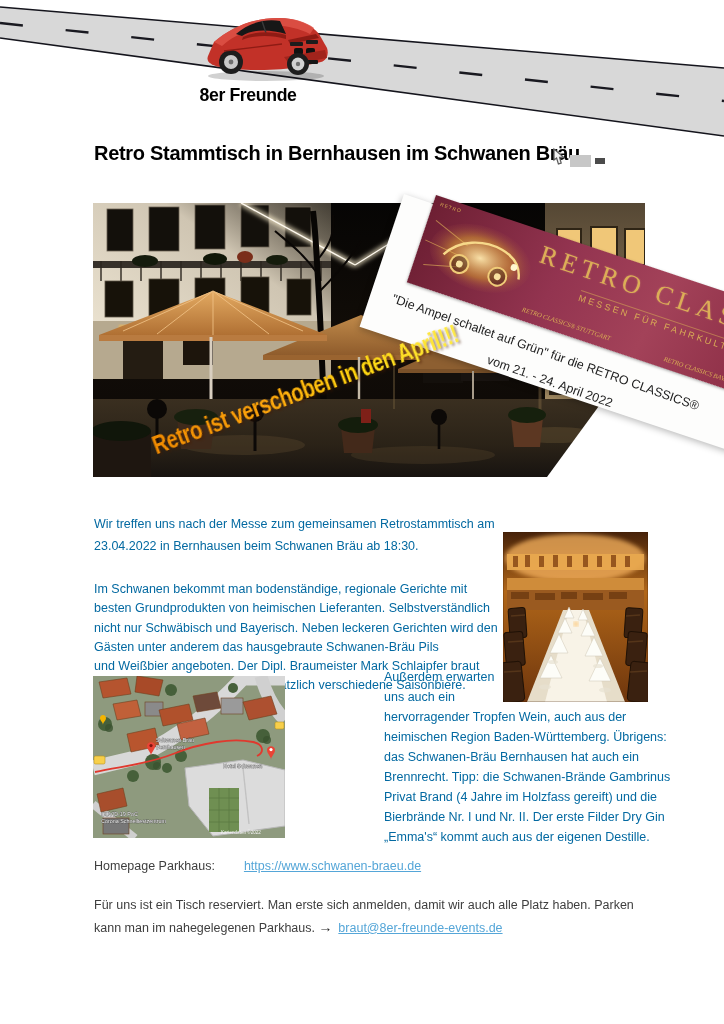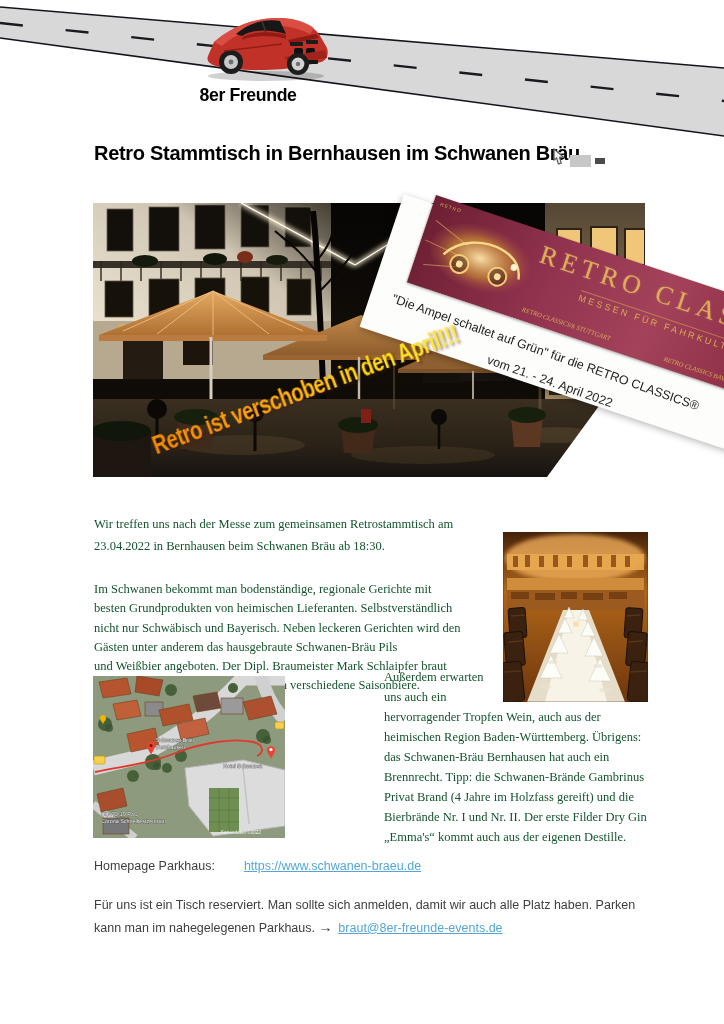--- a/index.html
+++ b/index.html
@@ -65,21 +65,21 @@
   
   #postpone-note{
     left:148px;top:432px;z-index:5;
     transform:rotate(-20.5deg) scaleX(.78);transform-origin:0 0;
     font-size:26px;font-weight:700;letter-spacing:-0.5px;white-space:nowrap;
     background:linear-gradient(90deg,#ef8a00 0%,#ffa70c 38%,#ffd70f 68%,#ffeb41 100%);
     -webkit-background-clip:text;background-clip:text;color:transparent;
     filter:drop-shadow(2px 2px 1.5px rgba(70,25,0,.55));
   }
   
-  .para{font-size:12.5px;color:#14532d;font-family:Liberation Serif, serif;}
+  .para{font-size:12.5px;color:#0369a1;}
   #para-1{left:94px;top:514px;line-height:21.5px;}
   #para-2{left:94px;top:568px;line-height:19.3px;margin-top:12px;}
   #para-3{left:384px;top:667px;line-height:20px;}
   #interior-photo{left:503px;top:532px;width:145px;height:170px;}
   #venue-map{left:93px;top:676px;width:192px;height:162px;}
   a.doclink{color:#55a6d8;text-decoration:underline;cursor:pointer;}
   #homepage-line{left:94px;top:846px;font-size:12.5px;}
   #homepage-line a{margin-left:5px;padding-left:24px;}
   #closing-para{left:94px;top:881px;font-size:12.5px;line-height:22px;width:640px;}
   #closing-para .arrow{font-weight:700;font-size:14px;color:#262626;letter-spacing:1px;}
@@ -504,14 +504,14 @@
     <text x="63" y="72.5">Bernhausen</text>
     <text x="130" y="92">Hotel Schwanen</text>
     <text x="8" y="140">COVID-19 PoC</text>
     <text x="8" y="146.5">Corona Schnelltestzentrum</text>
   </g>
   <text x="128" y="158" font-family="Liberation Sans, sans-serif" font-size="4.6" fill="#f2f2f2">Kartendaten ©2022</text>
 </svg>
 
 <p id="homepage-line" class="abs"><span>Homepage Parkhaus:</span><a class="doclink" href="#">https://www.schwanen-braeu.de</a></p>
 
-<p id="closing-para" class="abs"><span class="pre">Für uns ist ein Tisch reserviert. Man sollte sich anmelden, damit wir auch alle Platz haben. Parken
+<p id="closing-para" class="abs"><span class="pre">Für uns ist ein Tisch reserviert. Man erste sich anmelden, damit wir auch alle Platz haben. Parken
 kann man im nahegelegenen Parkhaus. </span><span class="arrow">→ </span><a class="doclink" href="#">braut@8er-freunde-events.de</a></p>
 
 </body></html>

